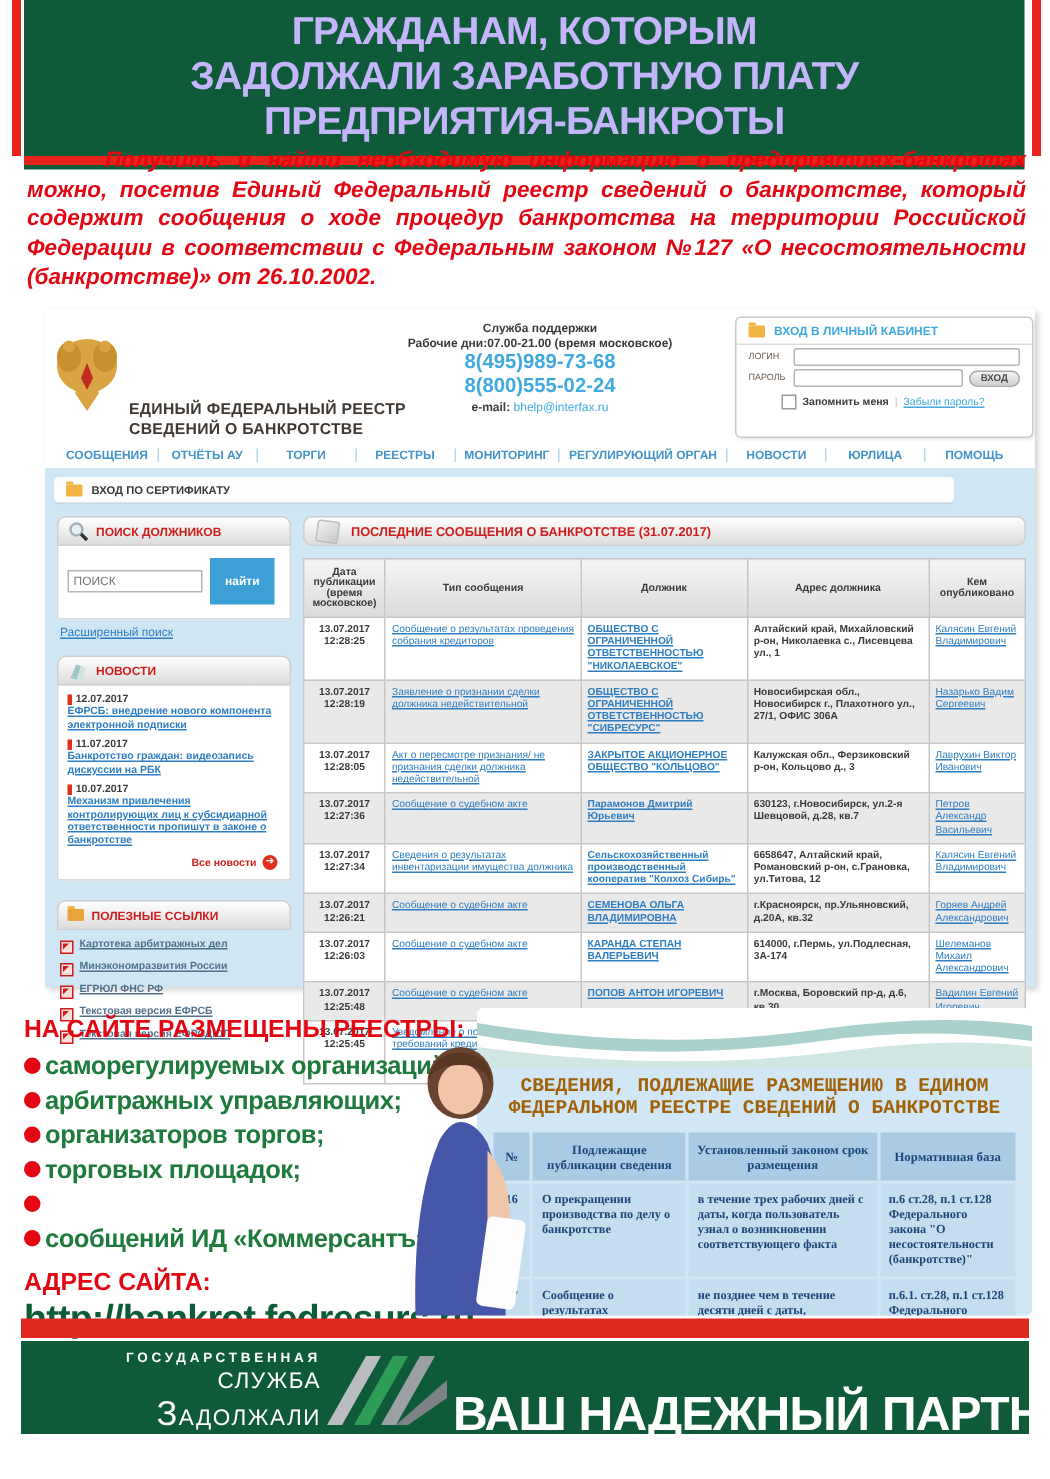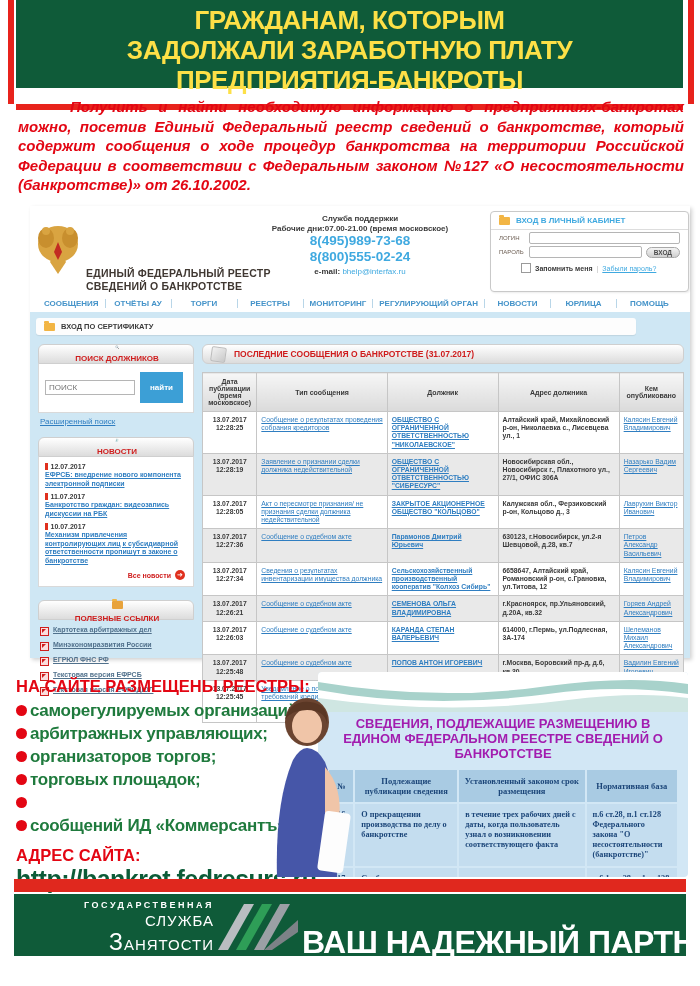--- a/index.html
+++ b/index.html
@@ -2,22 +2,22 @@
 <html lang="ru"><head>
 <meta charset="utf-8">
 <style>
   html,body{margin:0;padding:0;background:#fff;}
   .poster{position:relative;width:700px;height:986px;background:#fff;overflow:hidden;
           font-family:"Liberation Sans",sans-serif;}
 
   
   .edge-stripe{position:absolute;top:0;width:6px;height:104px;background:#e8231c;}
   .edge-left{left:8px;} .edge-right{left:688px;}
-  .top-banner{position:absolute;left:16px;top:0;width:667px;height:88px;background:#0f5b39;
-              color:#fde047;text-align:center;padding-top:5px;box-sizing:border-box;}
+  .top-banner{position:absolute;left:16px;top:0;width:667px;height:113px;background:#0f5b39;
+              color:#c4b5fd;text-align:center;padding-top:5px;box-sizing:border-box;}
   .top-banner div{font-size:26px;font-weight:bold;line-height:30px;letter-spacing:-.5px;}
   .red-rule{position:absolute;left:16px;top:104px;width:667px;height:6px;background:#e8231c;}
   .intro{position:absolute;left:18px;top:97px;width:666px;margin:0;color:#e30613;
          font-size:15px;font-weight:bold;font-style:italic;line-height:19.5px;
          text-align:justify;text-indent:52px;}
 
   
   .site{position:absolute;left:30px;top:206px;width:660px;height:452px;background:#fff;
         box-shadow:2px 2px 4px rgba(0,0,0,.18);font-family:"Liberation Sans",sans-serif;}
   .coat{position:absolute;left:6px;top:16px;}
@@ -52,21 +52,21 @@
                  border-right:1px solid #b9d6e8;flex:1;text-align:center;}
   .nav .nav-item:last-child{border-right:none;}
 
   .site-body{position:absolute;left:0;top:106px;width:660px;height:346px;background:#cfe7f4;}
   .cert-bar{position:absolute;left:6px;top:6px;width:600px;height:17px;background:#fdfdfd;border-radius:3px;
             display:flex;align-items:center;gap:6px;padding:0 8px;box-sizing:border-box;box-shadow:0 1px 1px rgba(0,0,0,.08);}
   .cert-bar .t{font-size:7.5px;font-weight:bold;color:#3a3a3a;}
 
   .sb{position:absolute;left:8px;top:32px;width:156px;}
   .sb-head{position:relative;height:20px;background:linear-gradient(#ffffff,#dcdcdc);border:1px solid #cfcfcf;
-           border-radius:6px 6px 0 0;display:flex;align-items:center;gap:5px;padding:0 4px 0 6px;box-sizing:border-box;flex-direction:column;}
+           border-radius:6px 6px 0 0;display:flex;align-items:center;gap:5px;padding:0 4px 0 6px;box-sizing:border-box;}
   .sb-head .t{font-size:8px;font-weight:bold;color:#cf1d1d;}
   .search-panel{background:#fff;border:1px solid #d9d9d9;border-top:none;padding:8px 6px 9px 6px;
                 display:flex;gap:5px;align-items:center;}
   .search-panel input{width:82px;height:13px;border:1px solid #b5b5b5;font-size:8px;padding:0 3px;color:#555;}
   .btn-find{height:31px;background:#3c9fd6;color:#fff;border:none;font-size:8px;font-weight:bold;padding:0 10px;}
   .adv-link{margin:4px 0 0 2px;font-size:8px;font-weight:normal;color:#2f7ec1;text-decoration:underline;}
 
   .news-panel{background:#fff;border:1px solid #d9d9d9;border-top:none;padding:6px 6px 4px 6px;}
   .news-item{margin-bottom:5px;}
   .news-date{font-size:7px;font-weight:bold;color:#3a3a3a;display:flex;align-items:center;gap:3px;}
@@ -111,21 +111,21 @@
   .addr-url{font-size:25px;font-weight:bold;color:#0c5c38;letter-spacing:-.5px;}
 
   
   .woman{position:absolute;left:255px;top:692px;z-index:6;}
 
   
   .info-panel{position:absolute;left:318px;top:672px;width:370px;height:205px;background:#d2e7f5;
               border-radius:4px;overflow:hidden;z-index:4;}
   .wave{position:absolute;left:0;top:0;width:370px;height:40px;}
   .info-title{position:relative;margin:44px 8px 0 8px;text-align:center;
-              font-family:Liberation Sans, sans-serif;font-size:13px;font-weight:bold;color:#a21caf;line-height:15px;}
+              font-family:Liberation Mono, monospace;font-size:13px;font-weight:bold;color:#a16207;line-height:15px;}
   .info-table{margin:7px 9px 0 9px;width:352px;border-collapse:collapse;font-family:"Liberation Serif",serif;}
   .info-table th{background:#a9cbe3;border:2px solid #d2e7f5;font-size:8.5px;color:#1c4679;padding:6px 4px;}
   .info-table td{border:2px solid #d2e7f5;background:#c4ddef;font-size:8.2px;font-weight:bold;color:#1c4679;
                  padding:6px 6px;vertical-align:top;line-height:10px;}
   .i-num{width:14px;text-align:center;} .i-info{width:104px;} .i-term{width:136px;} .i-base{width:86px;}
 
   
   .bottom-redbar{position:absolute;left:14px;top:879px;width:672px;height:13px;background:#e0281e;}
   .footer{position:absolute;left:14px;top:894px;width:672px;height:62px;background:#0f5b39;color:#fff;}
   .org{position:absolute;left:38px;top:6px;width:162px;text-align:right;}
@@ -476,21 +476,21 @@
         </tr>
       </tbody>
     </table>
   </div>
 
   <div class="bottom-redbar"></div>
   <div class="footer">
     <div class="org">
       <div class="o1">ГОСУДАРСТВЕННАЯ</div>
       <div class="o2">СЛУЖБА</div>
-      <span class="o3">ЗАНЯТОСТИ</span>
+      <span class="o3">ЗАДОЛЖАЛИ</span>
     </div>
     <svg class="chevrons" width="88" height="54" viewBox="0 0 88 54">
       <polygon points="8,52 34,6 44,6 18,52" fill="#b9bdc1"></polygon>
       <polygon points="26,52 52,6 62,6 36,52" fill="#2e9e57"></polygon>
       <polygon points="44,52 70,6 80,6 54,52" fill="#9ba0a5"></polygon>
       <polygon points="54,52 88,22 88,34 62,52" fill="#7d8287"></polygon>
     </svg>
     <div class="slogan">ВАШ НАДЕЖНЫЙ ПАРТНЕР</div>
   </div>
 

